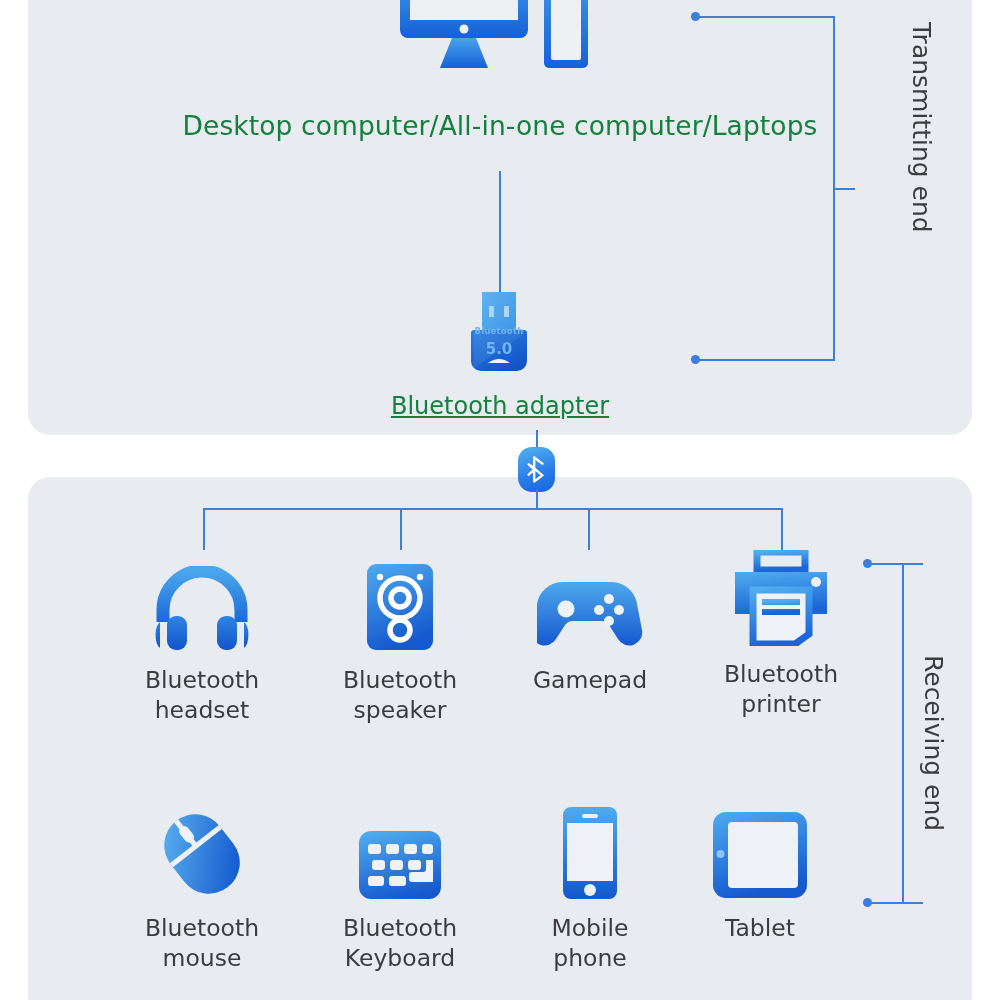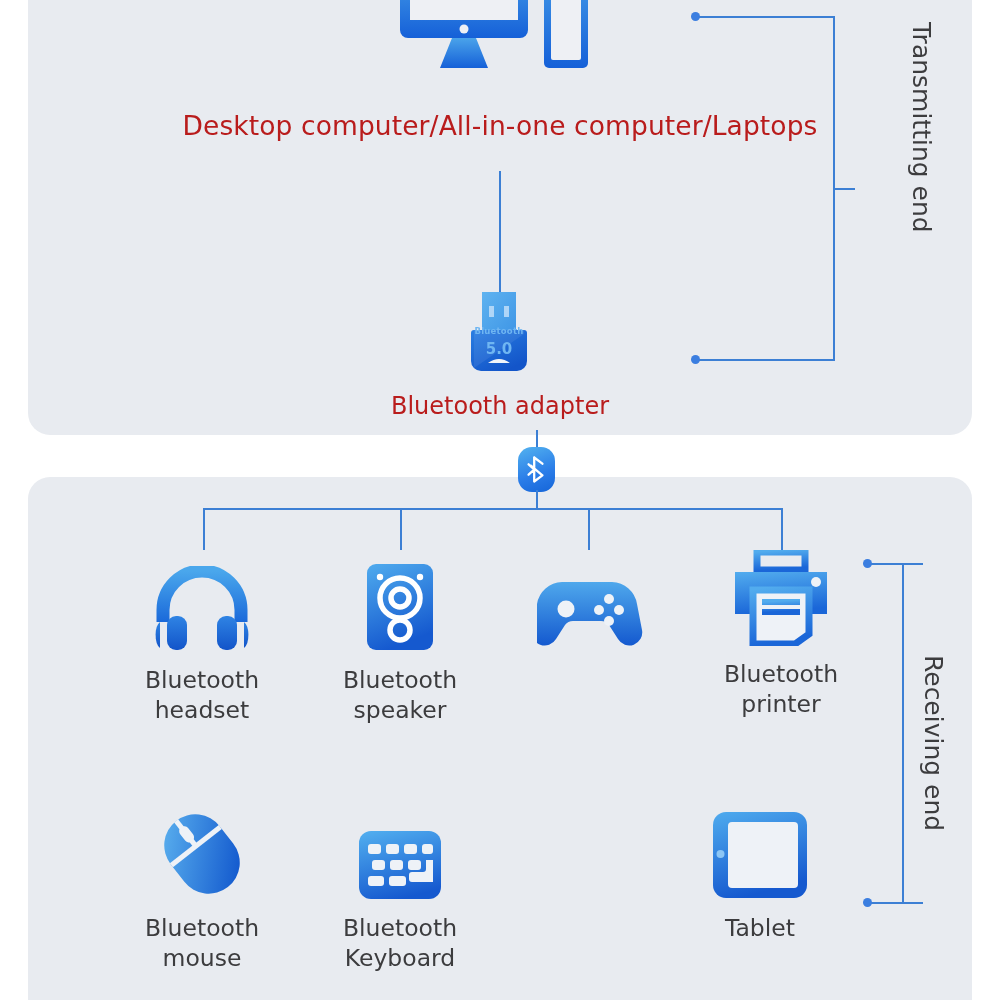--- a/index.html
+++ b/index.html
@@ -20,28 +20,28 @@
   }
   #card-transmit{left:28px;top:-120px;width:944px;height:555px;}
   #card-receive{left:28px;top:477px;width:944px;height:600px;}
 
   
   .abs{position:absolute;}
 
   
   .label{
     position:absolute;
-    color:#b91c1c;
+    color:#15803d;
     text-align:center;
     line-height:1.22;
     white-space:pre-line;
     font-weight:400;
   }
   #lbl-desktop{left:0;top:110px;width:1000px;font-size:26.5px;letter-spacing:.1px;}
-  #lbl-adapter{left:0;top:392px;width:1000px;font-size:24px;}
+  #lbl-adapter{left:0;top:392px;width:1000px;font-size:24px;text-decoration:underline;}
 
   .dev-label{font-size:23.5px;color:#3c3c3e;}
 
   
   .side-label{
     position:absolute;
     color:#3c3c3e;
     font-size:25px;
     white-space:nowrap;
     transform-origin:0 0;
@@ -268,20 +268,21 @@
         </defs>
         <path d="M31 6 h44 a26 26 0 0 1 25 22 l5 26 a13 13 0 0 1 -24 9 l-9 -14 a10 10 0 0 0 -8 -4 h-28
                  a10 10 0 0 0 -8 4 l-9 14 a13 13 0 0 1 -24 -9 l5 -26 a26 26 0 0 1 25 -22 z" fill="url(#gPad)"></path>
         <circle cx="29" cy="33" r="8.5" fill="#eef2f7"></circle>
         <circle cx="72" cy="23" r="5" fill="#eef2f7"></circle>
         <circle cx="62" cy="34" r="5" fill="#eef2f7"></circle>
         <circle cx="82" cy="34" r="5" fill="#eef2f7"></circle>
         <circle cx="72" cy="45" r="5" fill="#eef2f7"></circle>
       </svg>
     </div>
+    <span class="dev-label">Gamepad</span>
   </div>
 
   <div class="dev" id="dev-printer">
     <div class="icon-wrap">
       <svg width="100" height="96" viewBox="0 0 100 96">
         <defs>
           <linearGradient id="gPrn" x1="0" y1="0" x2="0.2" y2="1">
             <stop offset="0%" stop-color="#52acee"></stop>
             <stop offset="100%" stop-color="#1a66d8"></stop>
           </linearGradient>
@@ -344,20 +345,38 @@
 
           <rect x="10" y="46" width="16" height="10" rx="3"></rect>
           <rect x="31" y="46" width="17" height="10" rx="3"></rect>
         </g>
       </svg>
     </div>
     <span class="dev-label">Bluetooth
 Keyboard</span>
   </div>
 
+  <div class="dev" id="dev-phone">
+    <div class="icon-wrap">
+      <svg width="56" height="94" viewBox="0 0 56 94">
+        <defs>
+          <linearGradient id="gPhone" x1="0" y1="0" x2="0" y2="1">
+            <stop offset="0%" stop-color="#4fabee"></stop>
+            <stop offset="100%" stop-color="#1357cd"></stop>
+          </linearGradient>
+        </defs>
+        <rect x="1" y="1" width="54" height="92" rx="8" fill="url(#gPhone)"></rect>
+        <rect x="5" y="17" width="46" height="58" fill="#eef2f7"></rect>
+        <rect x="20" y="8" width="16" height="4" rx="2" fill="#eef2f7"></rect>
+        <circle cx="28" cy="84" r="6" fill="#eef2f7"></circle>
+      </svg>
+    </div>
+    <span class="dev-label">Mobile
+phone</span>
+  </div>
 
   <div class="dev" id="dev-tablet">
     <div class="icon-wrap">
       <svg width="98" height="90" viewBox="0 0 98 90">
         <defs>
           <linearGradient id="gTab" x1="0" y1="0" x2="0.3" y2="1">
             <stop offset="0%" stop-color="#4fabee"></stop>
             <stop offset="100%" stop-color="#1559cf"></stop>
           </linearGradient>
         </defs>

